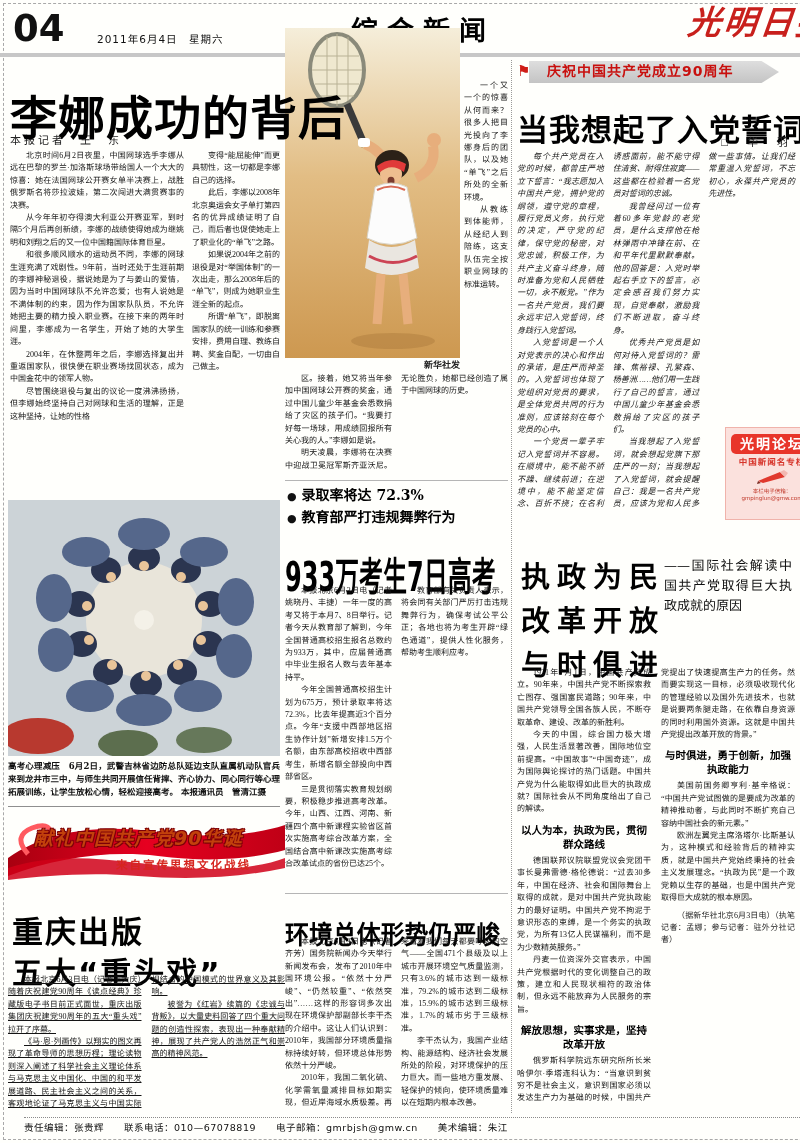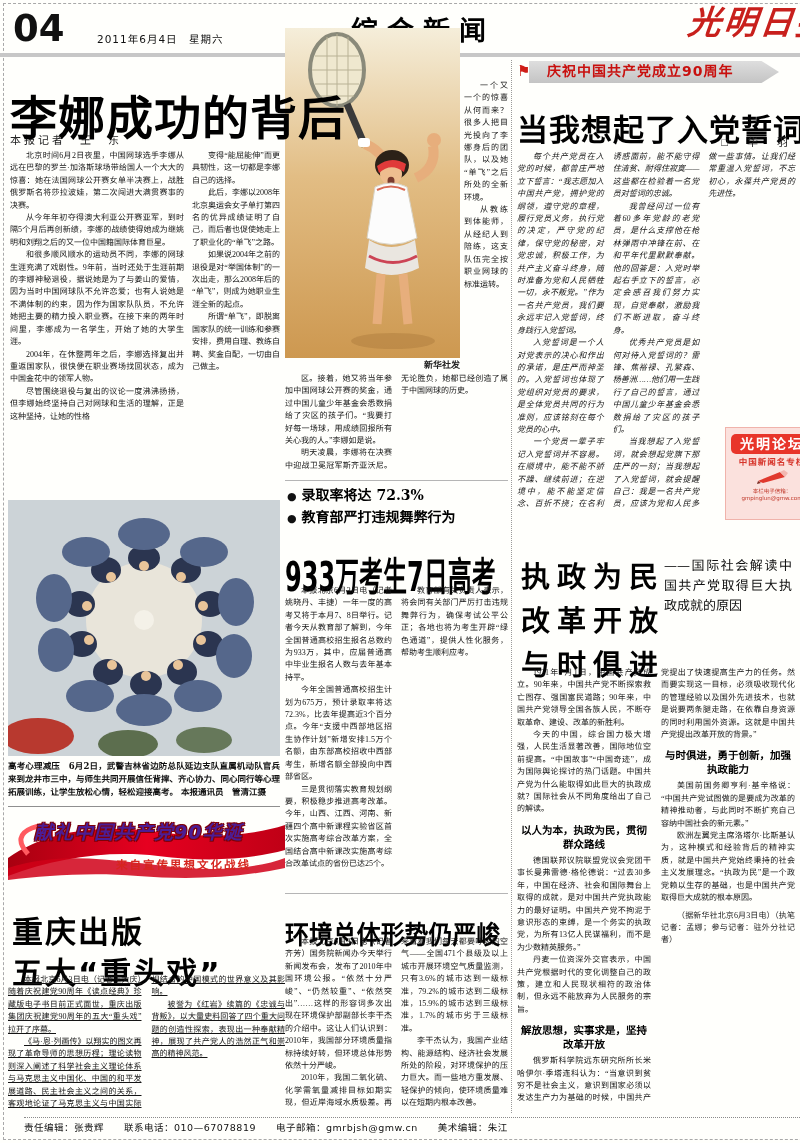--- a/index.html
+++ b/index.html
@@ -41,22 +41,22 @@
   .gk-caption{position:absolute;left:8px;top:760px;width:272px;font:600 8.5px/13px "DejaVu Serif",serif;
     text-align:justify;padding-bottom:7px;border-bottom:1px solid #8f8f8f;color:#111;}
   .gk-body{position:absolute;left:285px;top:585px;width:223px;height:306px;column-count:2;column-gap:9px;}
   
   .env-title{position:absolute;left:285px;top:900px;font:800 26px/1 "DejaVu Sans",sans-serif;
     transform:scaleX(0.92);transform-origin:0 50%;white-space:nowrap;color:#000;}
   .env-body{position:absolute;left:285px;top:936px;width:223px;height:174px;column-count:2;column-gap:9px;}
   
   .cq-banner{position:absolute;left:8px;top:822px;width:277px;height:58px;}
   .cq-banner svg{position:absolute;left:0;top:0;}
-  .cq-banner-main{position:absolute;left:26px;top:1px;width:250px;font:800 italic 19px/1 "DejaVu Sans",sans-serif;
-    color:#4c1d95;text-shadow:1px 1px 0 #7e0008,-1px -1px 0 #7e0008,1px -1px 0 #7e0008,-1px 1px 0 #7e0008;letter-spacing:1px;white-space:nowrap;}
+  .cq-banner-main{position:absolute;left:26px;top:7px;width:250px;font:800 italic 19px/1 "DejaVu Sans",sans-serif;
+    color:#c2410c;text-shadow:1px 1px 0 #7e0008,-1px -1px 0 #7e0008,1px -1px 0 #7e0008,-1px 1px 0 #7e0008;letter-spacing:1px;white-space:nowrap;}
   .cq-banner-sub{position:absolute;left:108px;top:38px;font:700 11.5px/1 "DejaVu Sans",sans-serif;color:#d6261f;letter-spacing:2px;white-space:nowrap;}
   .cq-title{position:absolute;left:12px;top:886px;font:800 31px/41px "DejaVu Sans",sans-serif;color:#000;letter-spacing:2px;}
   .cq-body{position:absolute;left:8px;top:974px;width:277px;height:138px;column-count:2;column-gap:10px;text-decoration:underline;}
   
   .oath-banner{position:absolute;left:517px;top:61px;width:262px;height:22px;}
   .oath-banner .band{position:absolute;left:12px;top:0;width:250px;height:22px;background:linear-gradient(#dedede,#c4c4c4);
     clip-path:polygon(0 0,93% 0,100% 50%,93% 100%,0 100%);}
   .oath-banner .flag{position:absolute;left:0;top:1px;font-size:15px;color:#cf1d17;}
   .oath-banner .txt{position:absolute;left:20px;top:3px;font:700 14px/1 "DejaVu Sans",sans-serif;color:#c8100e;letter-spacing:1px;white-space:nowrap;margin-left:10px;}
   .oath-title{position:absolute;left:517px;top:89px;font:800 31px/1 "DejaVu Sans",sans-serif;color:#000;letter-spacing:1px;white-space:nowrap;}

